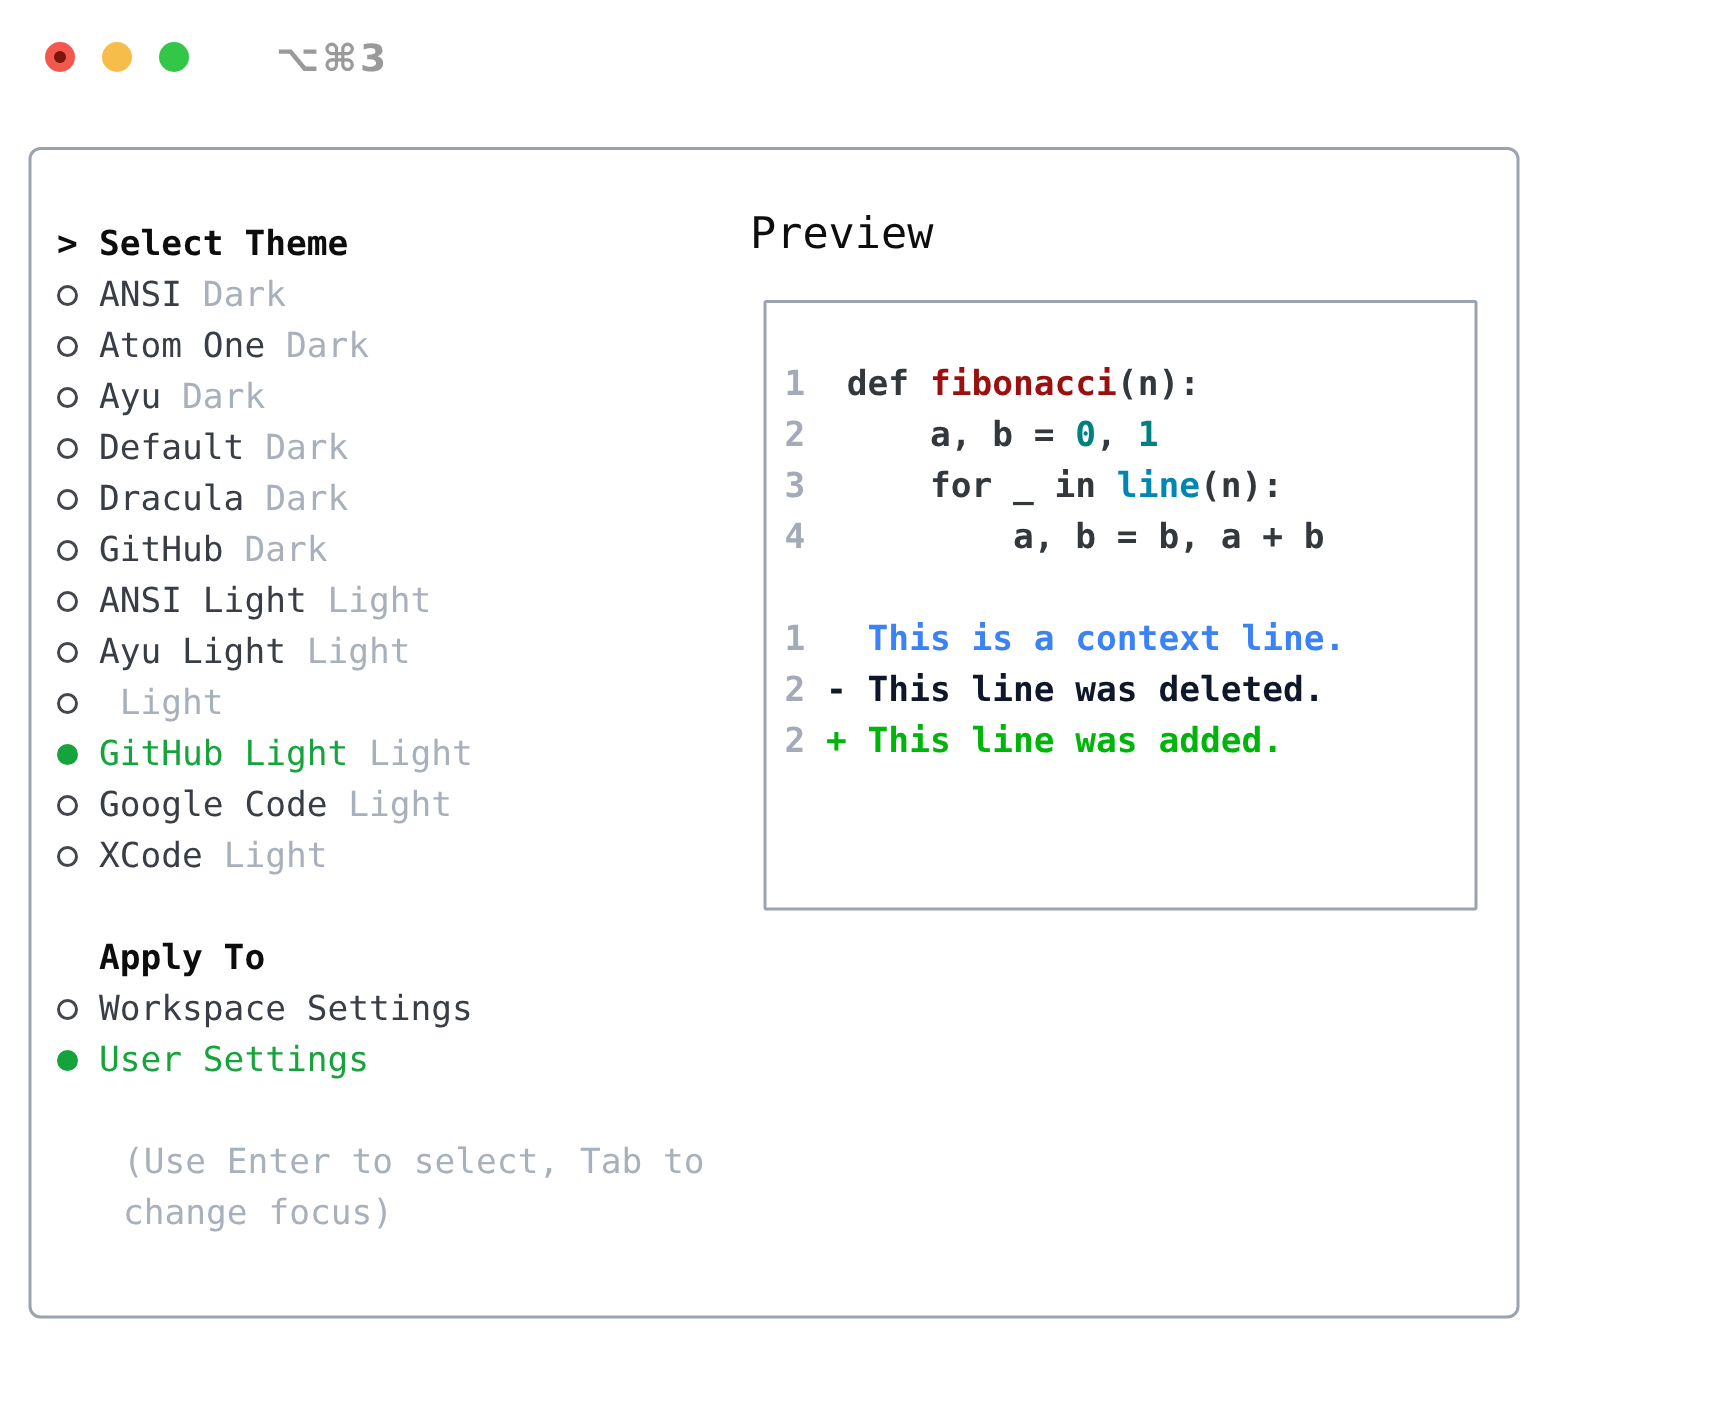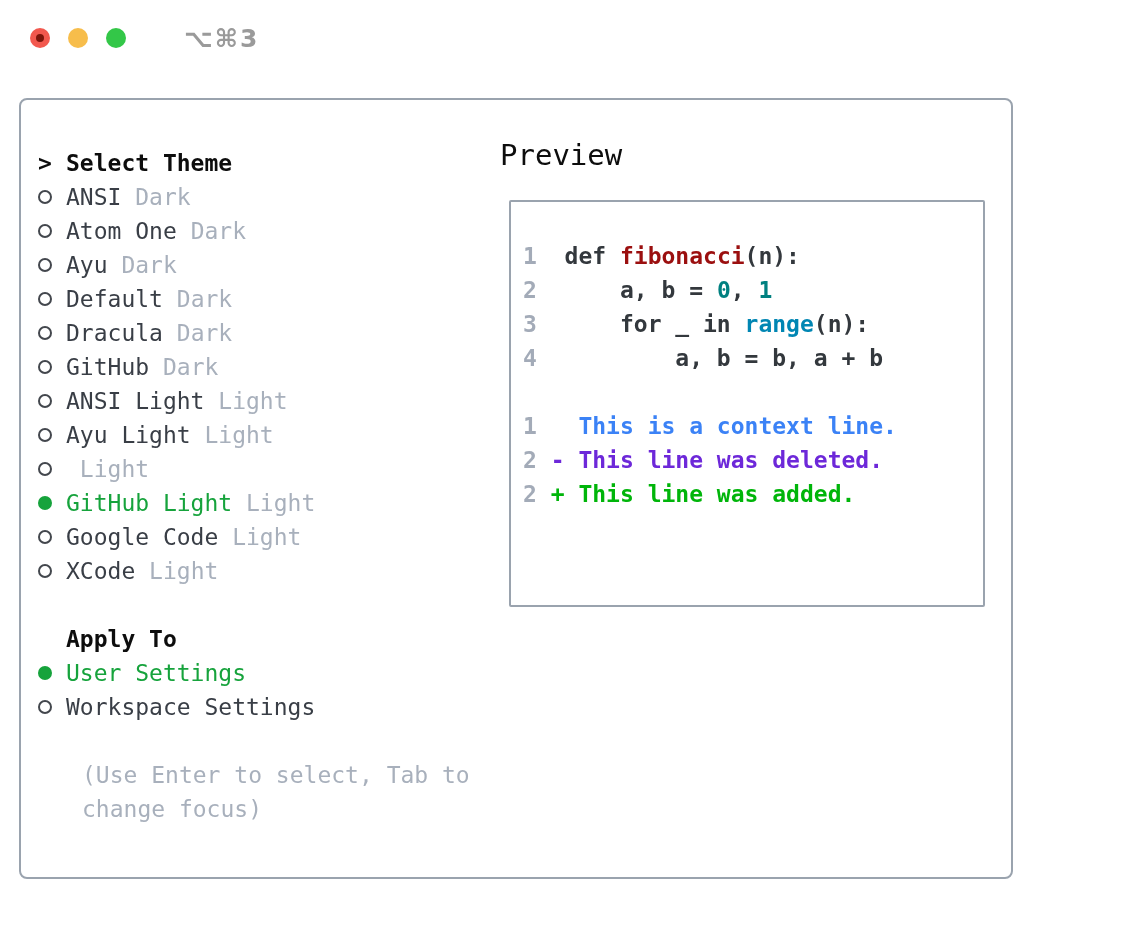--- a/index.html
+++ b/index.html
@@ -49,21 +49,21 @@
     border:2px solid #9aa3ae;border-radius:2px;box-sizing:border-box;background:#fff;
   }
   .codewrap{padding:37px 0 0 12px;font-size:23px;line-height:34px;}
   .line{white-space:pre;height:34px;font-weight:bold;}
   .seg-ln{color:#a3abb8;}
   .seg-code{color:#33383d;}
   .seg-title{color:#9b0f0f;}
   .seg-num{color:#008080;}
   .seg-builtin{color:#0086b3;}
   .seg-ctx{color:#3b82f6;}
-  .seg-del{color:#6d28d9;}
+  .seg-del{color:#0f172a;}
   .seg-add{color:#00b50a;}
 </style>
 </head>
 <body>
 
 <div class="window">
 
   <div class="titlebar">
     <span class="light red"></span>
     <span class="light yellow"></span>
@@ -91,34 +91,34 @@
           <div class="row sel"><span class="marker"><span class="circle on"></span></span><span class="name">GitHub Light</span><span class="variant"> Light</span></div>
           <div class="row"><span class="marker"><span class="circle"></span></span><span class="name">Google Code</span><span class="variant"> Light</span></div>
           <div class="row"><span class="marker"><span class="circle"></span></span><span class="name">XCode</span><span class="variant"> Light</span></div>
         </div>
       <div class="row blank"></div>
       <div class="row">
         <span class="marker"></span>
         <span class="hdr">Apply To</span>
       </div>
       <div id="apply-rows">
+          <div class="row"><span class="marker"><span class="circle"></span></span><span class="name">Workspace Settings</span></div>
           <div class="row sel"><span class="marker"><span class="circle on"></span></span><span class="name">User Settings</span></div>
-          <div class="row"><span class="marker"><span class="circle"></span></span><span class="name">Workspace Settings</span></div>
         </div>
       <div class="row blank"></div>
       <div class="hint">(Use Enter to select, Tab to change focus)</div>
     </div>
 
     <div class="preview-title">Preview</div>
 
     <div class="preview-box">
       <div class="codewrap" id="preview-lines">
           <div class="line"><span class="seg-ln">1</span><span class="seg-code">  def </span><span class="seg-title">fibonacci</span><span class="seg-code">(n):</span></div>
           <div class="line"><span class="seg-ln">2</span><span class="seg-code">      a, b = </span><span class="seg-num">0</span><span class="seg-code">, </span><span class="seg-num">1</span></div>
-          <div class="line"><span class="seg-ln">3</span><span class="seg-code">      for _ in </span><span class="seg-builtin">range</span><span class="seg-code">(n):</span></div>
+          <div class="line"><span class="seg-ln">3</span><span class="seg-code">      for _ in </span><span class="seg-builtin">line</span><span class="seg-code">(n):</span></div>
           <div class="line"><span class="seg-ln">4</span><span class="seg-code">          a, b = b, a + b</span></div>
           <div class="line"></div>
           <div class="line"><span class="seg-ln">1</span><span class="seg-ctx">   This is a context line.</span></div>
           <div class="line"><span class="seg-ln">2</span><span class="seg-del"> - This line was deleted.</span></div>
           <div class="line"><span class="seg-ln">2</span><span class="seg-add"> + This line was added.</span></div>
         </div>
     </div>
 
   </div>
 </div>

